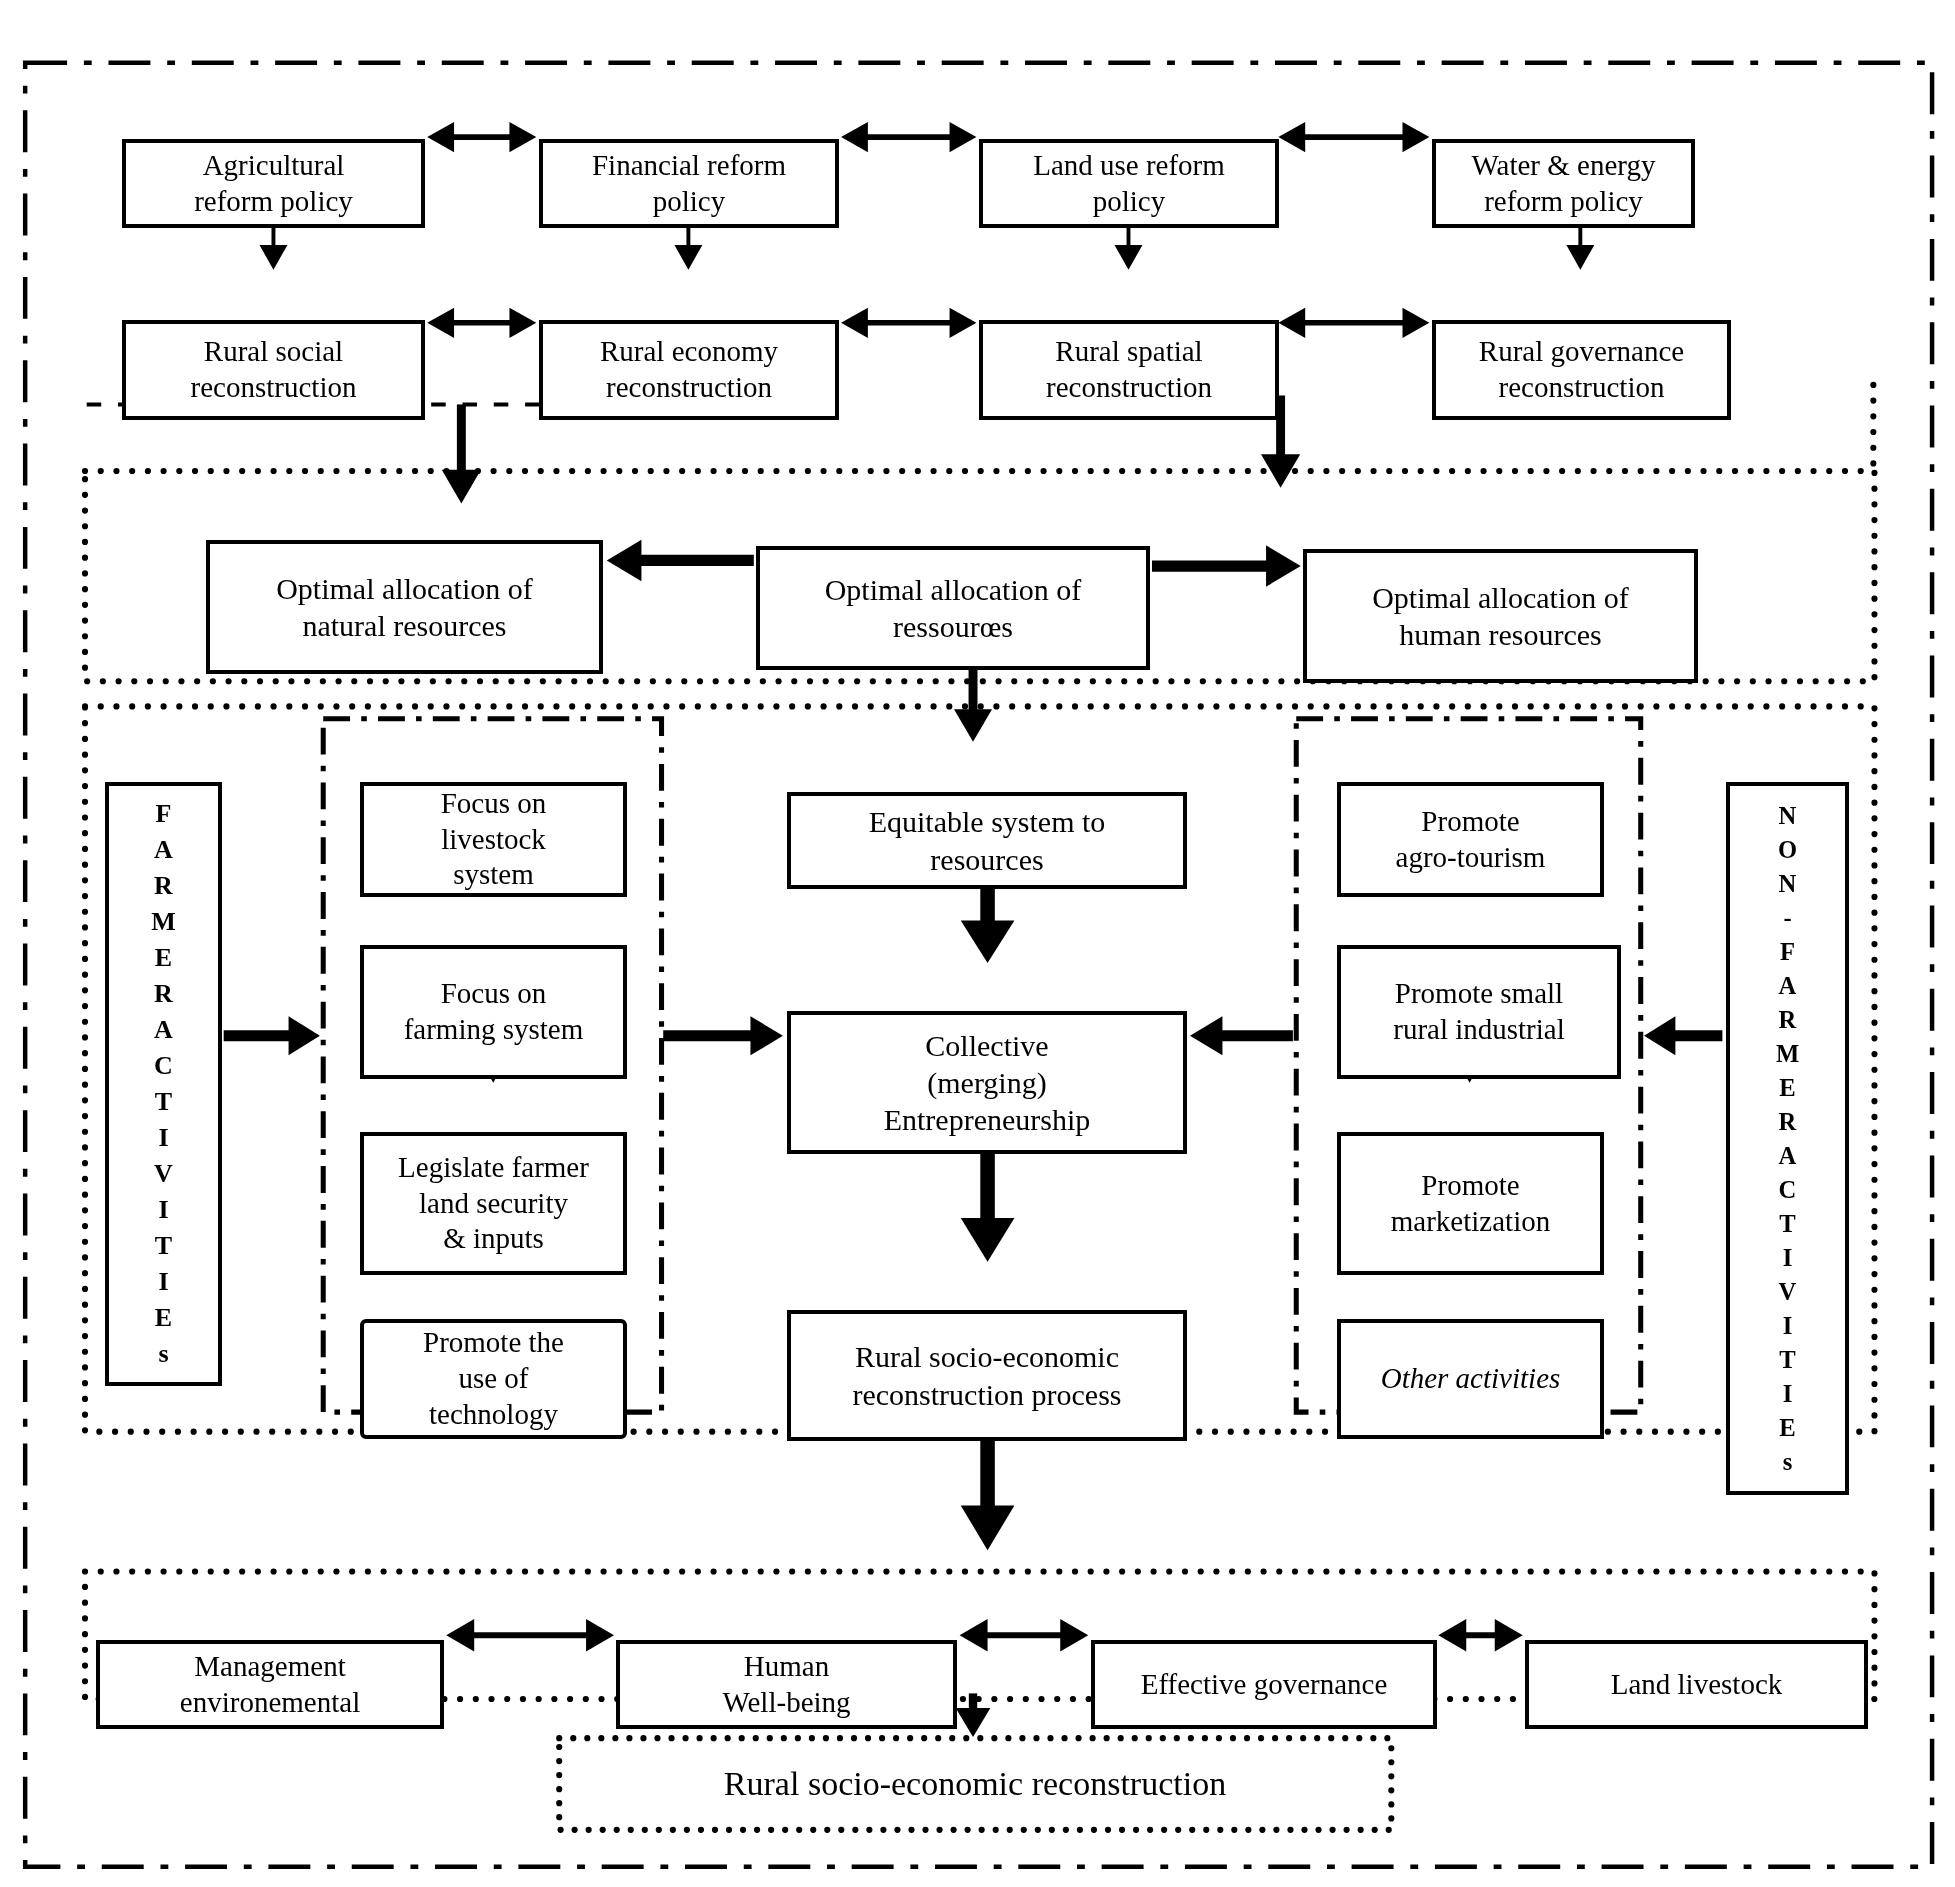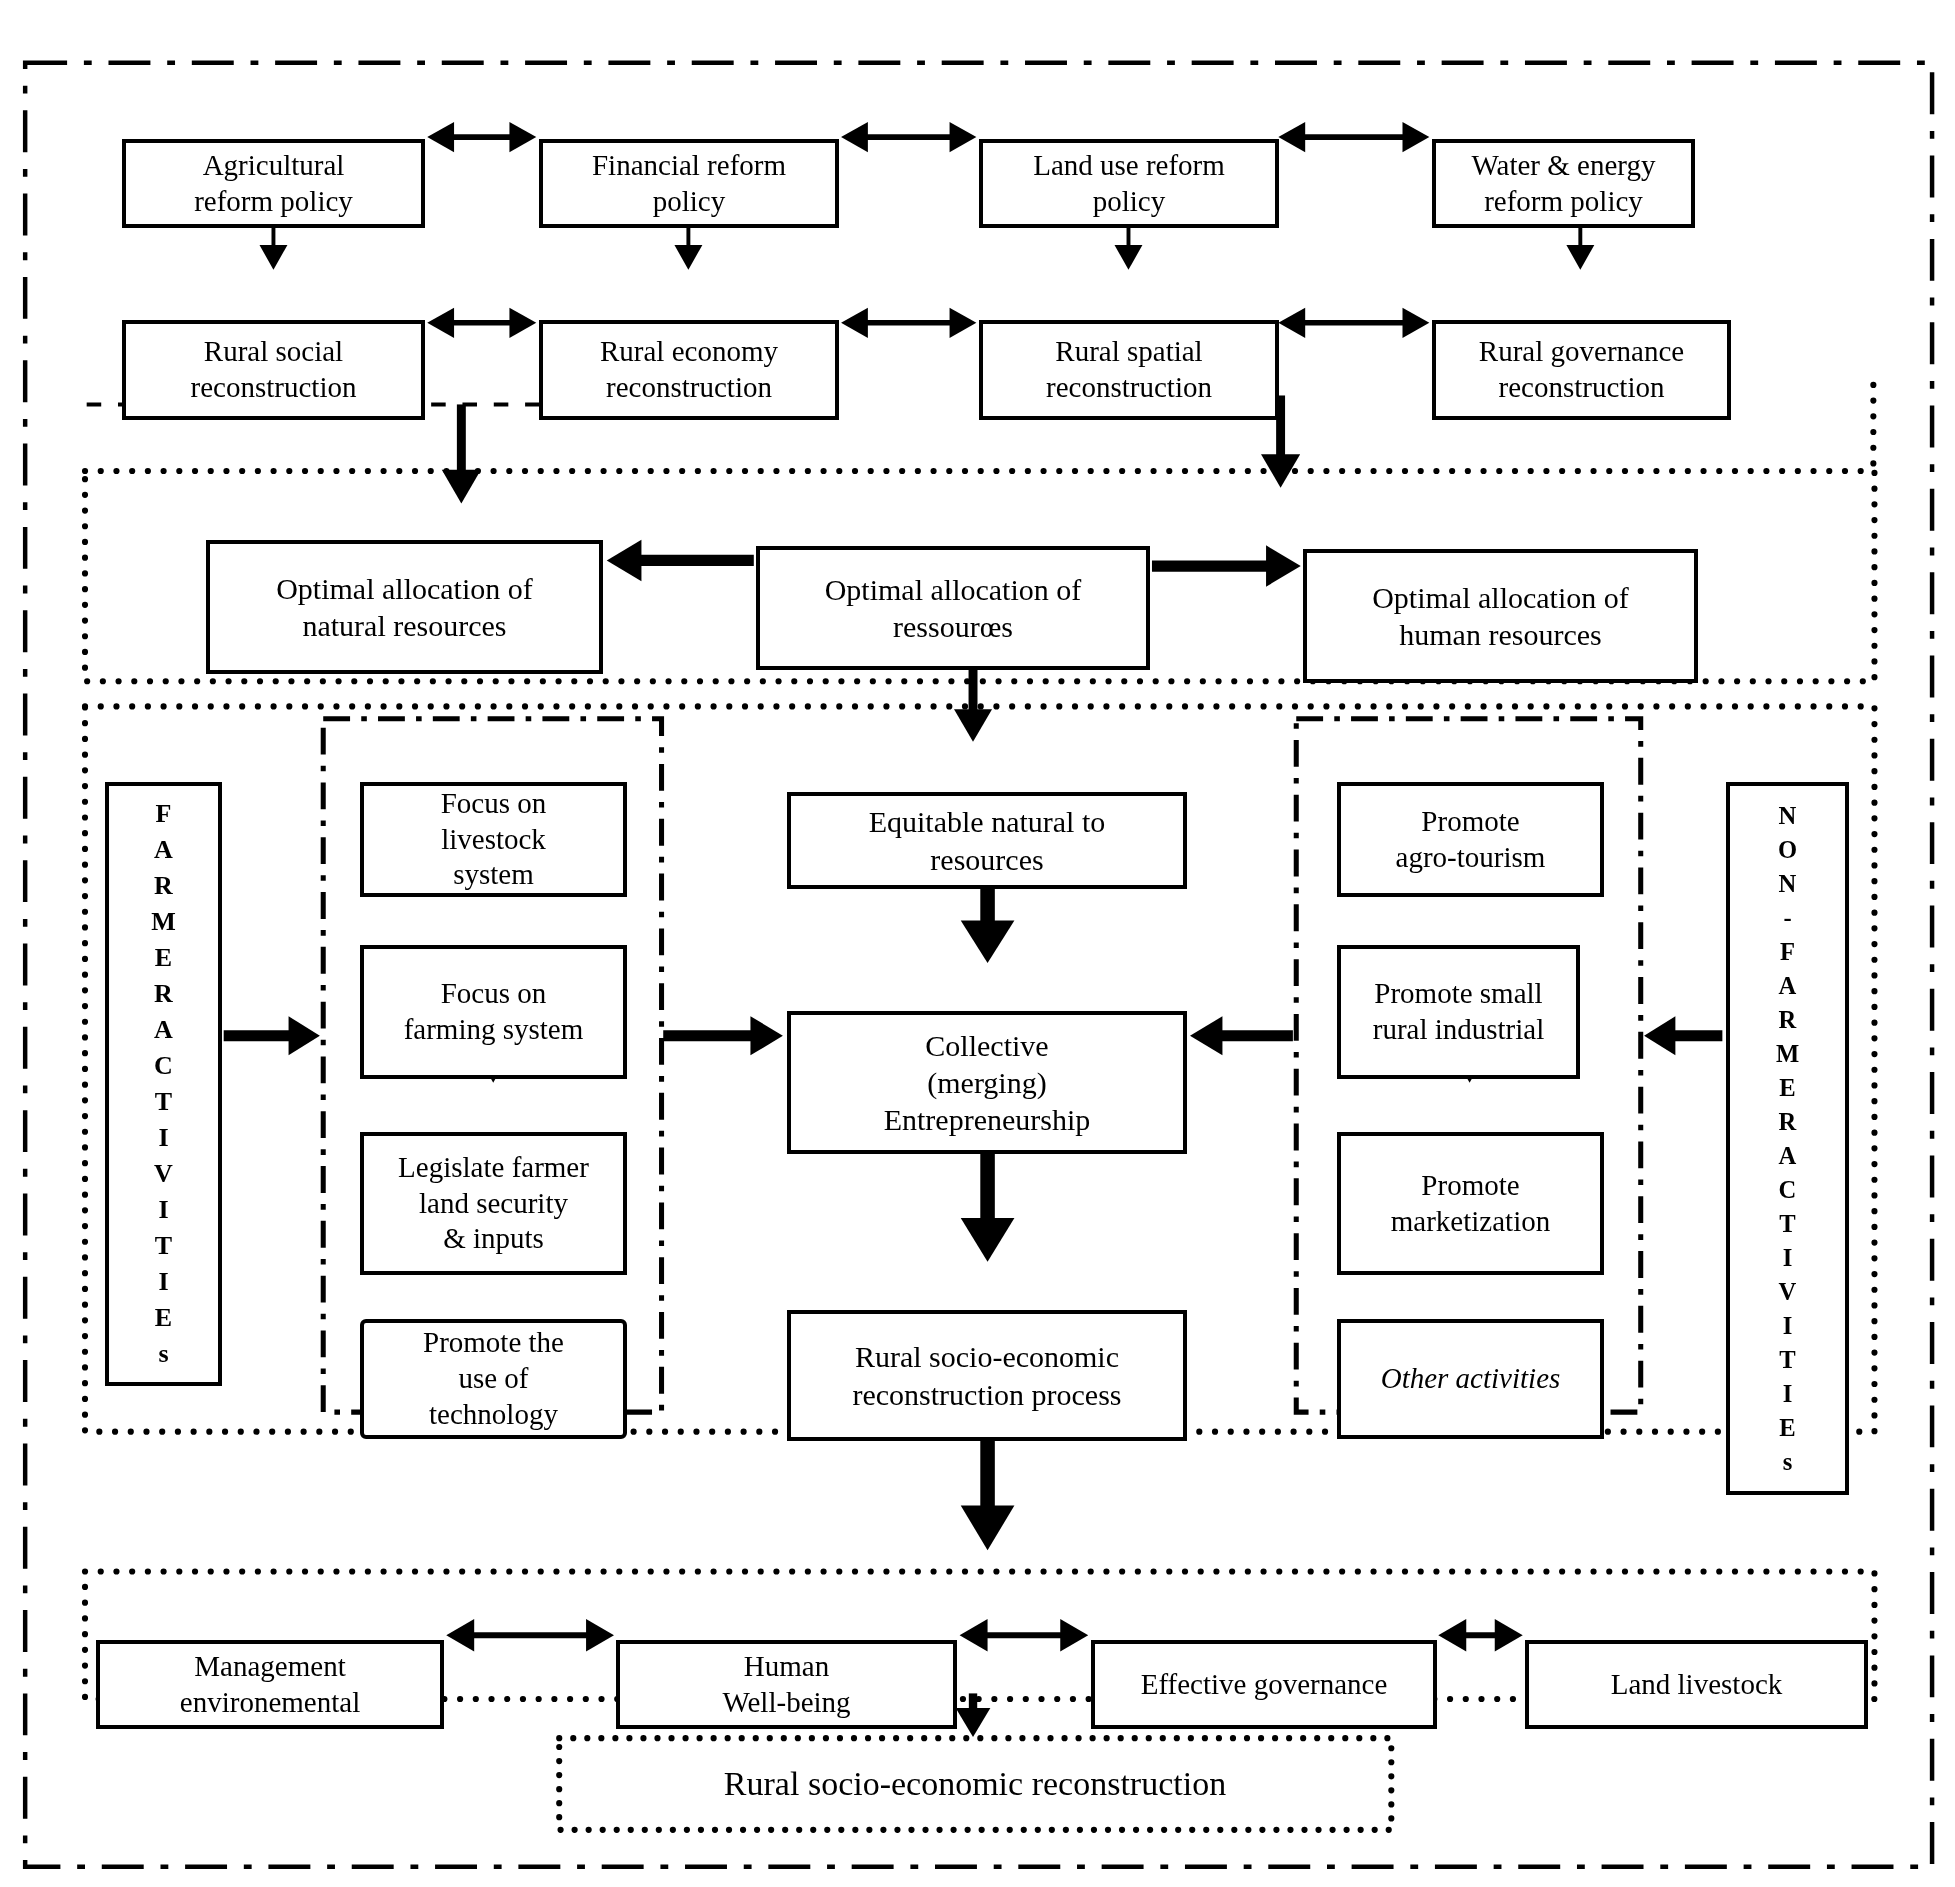--- a/index.html
+++ b/index.html
@@ -258,31 +258,31 @@
 system</span></div>
   <div class="node" style="left:360px;top:898px;width:267px;height:134px;"><span>Focus on
 farming system</span></div>
   <div class="node" style="left:360px;top:1085px;width:267px;height:143px;"><span>Legislate farmer
 land security
 &amp; inputs</span></div>
   <div class="node" style="left:360px;top:1272px;width:267px;height:120px;border-radius:6px;"><span>Promote the
 use of
 technology</span></div>
 
-  <div class="node big" style="left:787px;top:745px;width:400px;height:97px;"><span>Equitable natural to
+  <div class="node big" style="left:787px;top:745px;width:400px;height:97px;"><span>Equitable system to
 resources</span></div>
   <div class="node big" style="left:787px;top:964px;width:400px;height:143px;"><span>Collective
 (merging)
 Entrepreneurship</span></div>
   <div class="node big" style="left:787px;top:1263px;width:400px;height:131px;"><span>Rural socio-economic
 reconstruction process</span></div>
 
   <div class="node" style="left:1337px;top:735px;width:267px;height:115px;"><span>Promote
 agro-tourism</span></div>
-  <div class="node" style="left:1337px;top:898px;width:243px;height:134px;"><span>Promote small
+  <div class="node" style="left:1337px;top:898px;width:284px;height:134px;"><span>Promote small
 rural industrial</span></div>
   <div class="node" style="left:1337px;top:1085px;width:267px;height:143px;"><span>Promote
 marketization</span></div>
   <div class="node" style="left:1337px;top:1272px;width:267px;height:120px;font-style:italic;"><span>Other activities</span></div>
 
   <div class="node vert2" style="left:1726px;top:735px;width:123px;height:713px;"><span>N
 O
 N
 -
 F

